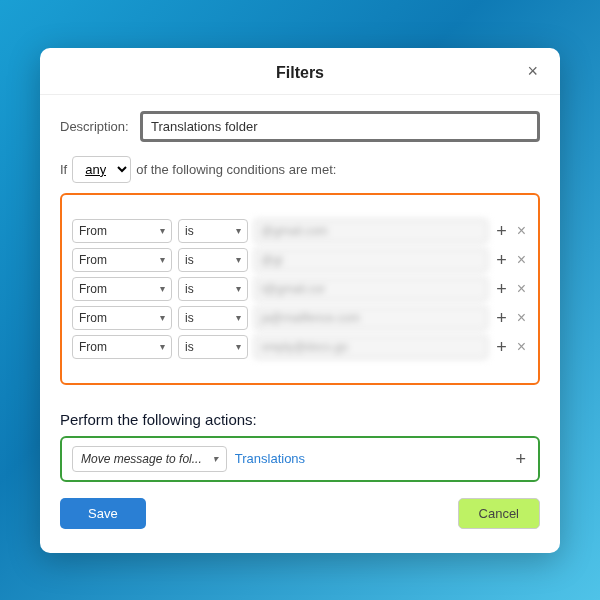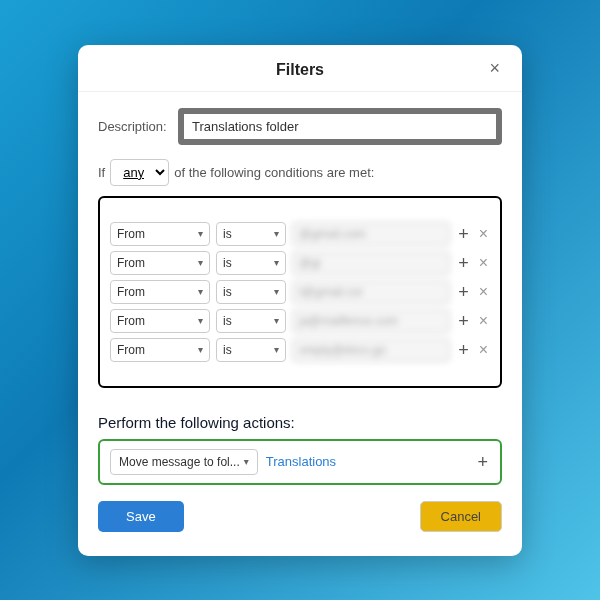--- a/index.html
+++ b/index.html
@@ -11,21 +11,21 @@
       align-items: center;
       justify-content: center;
       font-family: -apple-system, BlinkMacSystemFont, 'Segoe UI', Arial, sans-serif;
       font-size: 13px;
       color: #333;
     }
     .dialog {
       background: #fff;
       border-radius: 10px;
       box-shadow: 0 8px 32px rgba(0,0,0,0.25);
-      width: 444px;
+      width: 520px;
       padding: 0;
       overflow: hidden;
     }
     .dialog-header {
       display: flex;
       align-items: center;
       justify-content: center;
       padding: 16px 20px 12px;
       border-bottom: 1px solid #eee;
       position: relative;
@@ -57,21 +57,21 @@
       margin-bottom: 14px;
       gap: 8px;
     }
     .desc-label {
       font-size: 13px;
       color: #555;
       min-width: 72px;
     }
     .desc-input {
       flex: 1;
-      border: 6px solid #737373;
+      border: 3px solid #737373;
       border-radius: 4px;
       padding: 5px 8px;
       font-size: 13px;
       color: #333;
       outline: none;
     }
     .if-row {
       display: flex;
       align-items: center;
       margin-bottom: 10px;
@@ -89,21 +89,21 @@
       background: #fff;
       cursor: pointer;
       outline: none;
       text-decoration: underline;
     }
     .if-text {
       font-size: 13px;
       color: #555;
     }
     .conditions-box {
-      border: 2px solid #000000;
+      border: 2px solid #f97316;
       border-radius: 6px;
       padding: 24px 10px;
       margin-bottom: 26px;
     }
     .condition-row {
       display: flex;
       align-items: center;
       gap: 6px;
       margin-bottom: 5px;
     }
@@ -187,21 +187,22 @@
     .action-select {
       border: 1px solid #ccc;
       border-radius: 4px;
       padding: 5px 8px;
       font-size: 12px;
       background: #fff;
       cursor: pointer;
       outline: none;
       display: flex;
       align-items: center;
-      gap: 4px;
+      gap: 11px;
+      font-style: italic;
     }
     .action-folder {
       font-size: 13px;
       color: #2a7fd4;
       font-weight: 500;
     }
     .action-add {
       margin-left: auto;
       background: none;
       border: none;
@@ -221,21 +222,21 @@
       background: #2a7fd4;
       color: #fff;
       border: none;
       border-radius: 5px;
       padding: 7px 28px;
       font-size: 13px;
       cursor: pointer;
       font-weight: 500;
     }
     .btn-cancel {
-      background: #eab308;
+      background: #bef264;
       color: #444;
       border: 1px solid #ccc;
       border-radius: 5px;
       padding: 7px 20px;
       font-size: 13px;
       cursor: pointer;
     }
     .blurred-value {
       filter: blur(3px);
       user-select: none;

